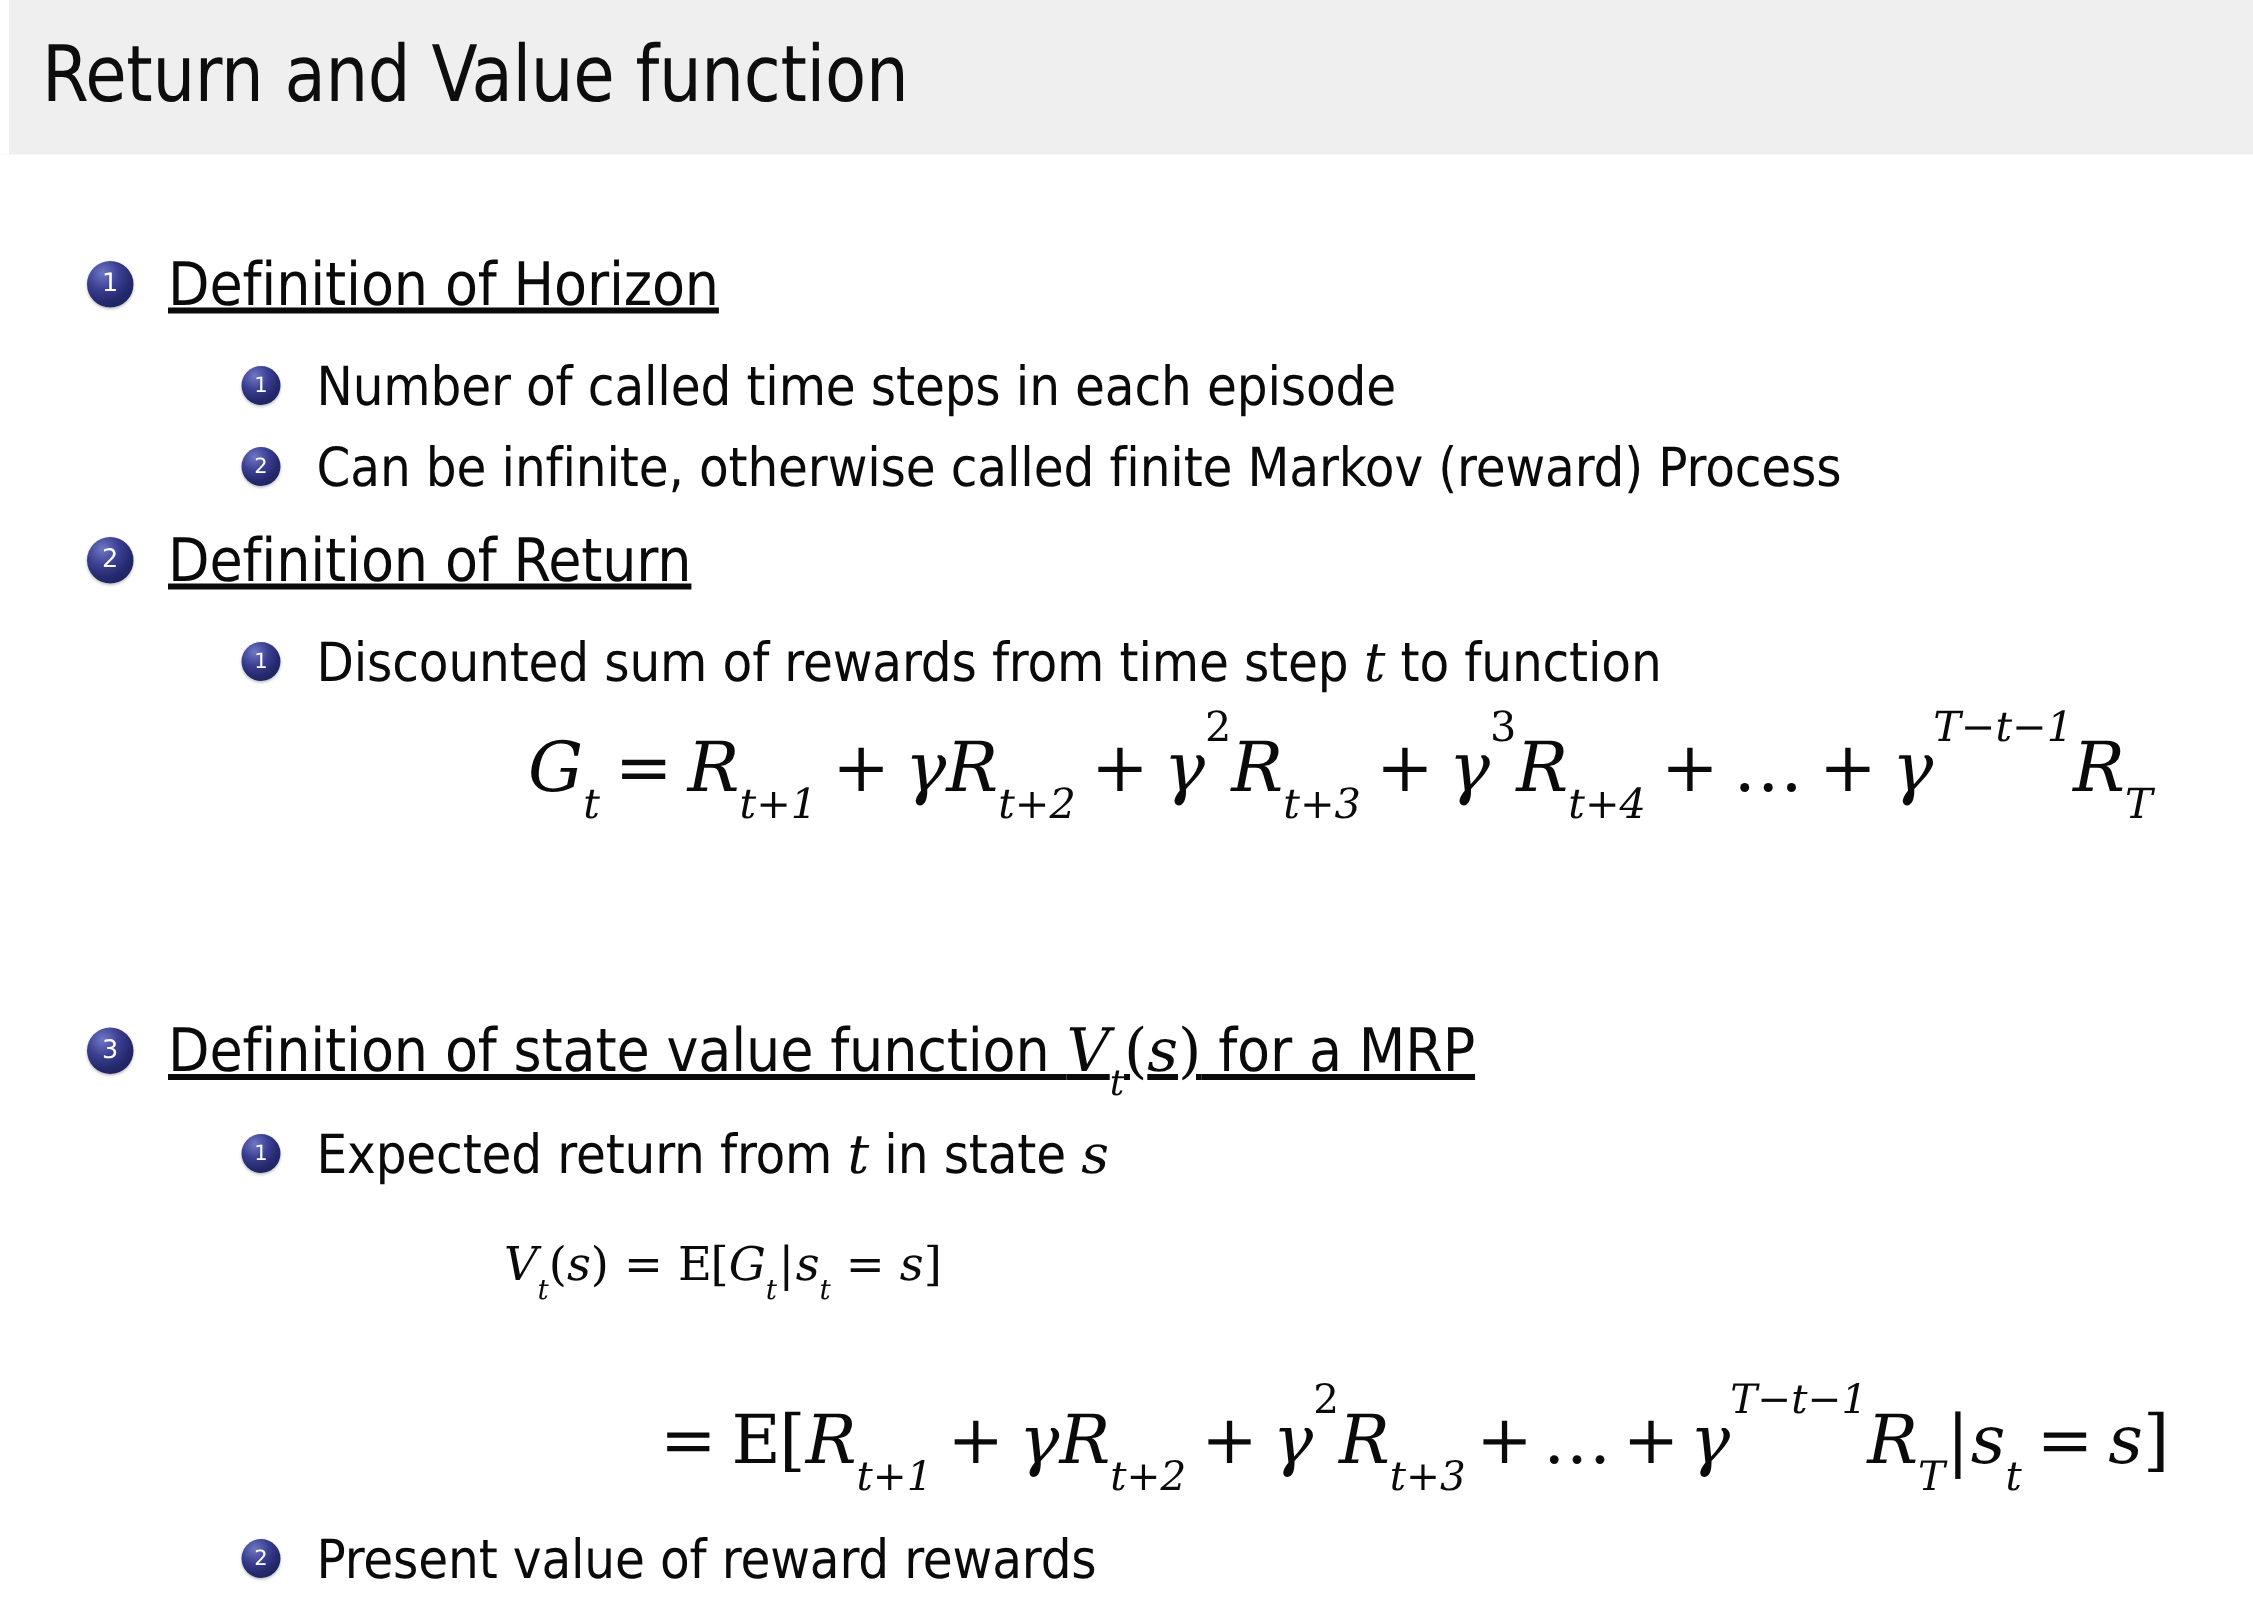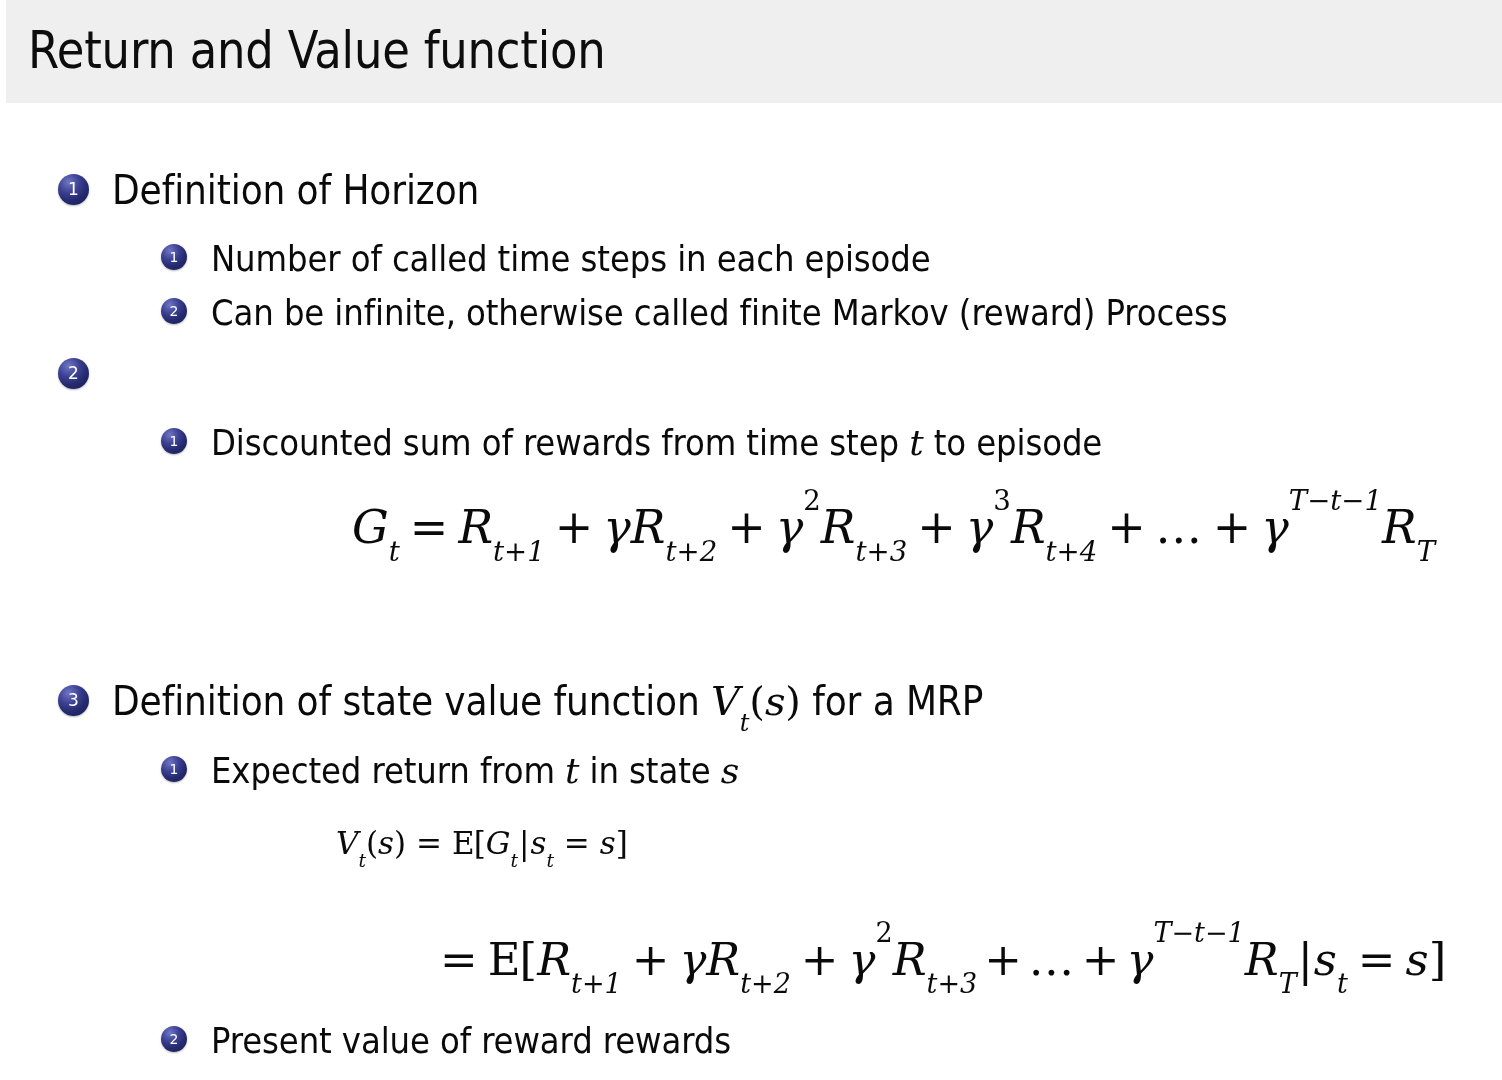--- a/index.html
+++ b/index.html
@@ -94,20 +94,21 @@
   }
   .ball span { position: relative; top: -0.5px; }
 
   .lvl1-text {
     margin-left: 23px;
     font-size: 40px;
     line-height: 50px;
     color: #0a0a0a;
     font-family: "DejaVu Sans Condensed", "DejaVu Sans", sans-serif;
     letter-spacing: -0.1px;
+    text-decoration: underline;
   }
   .lvl2-text {
     margin-left: 24px;
     font-size: 36px;
     line-height: 45px;
     color: #0a0a0a;
     font-family: "DejaVu Sans Condensed", "DejaVu Sans", sans-serif;
     letter-spacing: -0.1px;
   }
 
@@ -132,21 +133,21 @@
     font-style: italic;
     line-height: 0;
     position: relative;
   }
   sub.s { bottom: -0.30em; }
   sup.s { top: -0.62em; }
   sub.s .num, sup.s .num { font-style: normal; }
 
   .eq1 {
     left: 352px;
-    top: 397px;
+    top: 381px;
     font-size: 46px;
   }
   .eq2a {
     left: 336px;
     top: 722px;
     font-size: 31px;
   }
   .eq2b {
     left: 440px;
     top: 830px;
@@ -187,27 +188,28 @@
       <div class="ball small">
         <span>2</span>
       </div>
       <div class="lvl2-text">Can be infinite, otherwise called finite Markov (reward) Process</div>
     </div>
 
     <div class="lvl1-item" style="left:58px; top:246px;">
       <div class="ball big">
         <span>2</span>
       </div>
+      <div class="lvl1-text">Definition of Return</div>
     </div>
 
     <div class="lvl2-item" style="left:161px; top:317px;">
       <div class="ball small">
         <span>1</span>
       </div>
-      <div class="lvl2-text"><span>Discounted sum of rewards from time step </span><span class="mi" style="font-family:'DejaVu Serif',serif;">t</span><span> to episode</span></div>
+      <div class="lvl2-text"><span>Discounted sum of rewards from time step </span><span class="mi" style="font-family:'DejaVu Serif',serif;">t</span><span> to function</span></div>
     </div>
 
     <div class="math eq1">
       <span class="mi">G</span><sub class="s">t</sub><span class="op">=</span><span class="mi">R</span><sub class="s">t+1</sub><span class="op">+</span><span class="mi">γ</span><span class="mi">R</span><sub class="s">t+2</sub><span class="op">+</span><span class="mi">γ</span><sup class="s"><span class="num">2</span></sup><span class="mi">R</span><sub class="s">t+3</sub><span class="op">+</span><span class="mi">γ</span><sup class="s"><span class="num">3</span></sup><span class="mi">R</span><sub class="s">t+4</sub><span class="op">+</span><span class="dots">...</span><span class="op">+</span><span class="mi">γ</span><sup class="s">T−t−1</sup><span class="mi">R</span><sub class="s">T</sub>
     </div>
 
     <div class="lvl1-item" style="left:58px; top:573px;">
       <div class="ball big">
         <span>3</span>
       </div>

